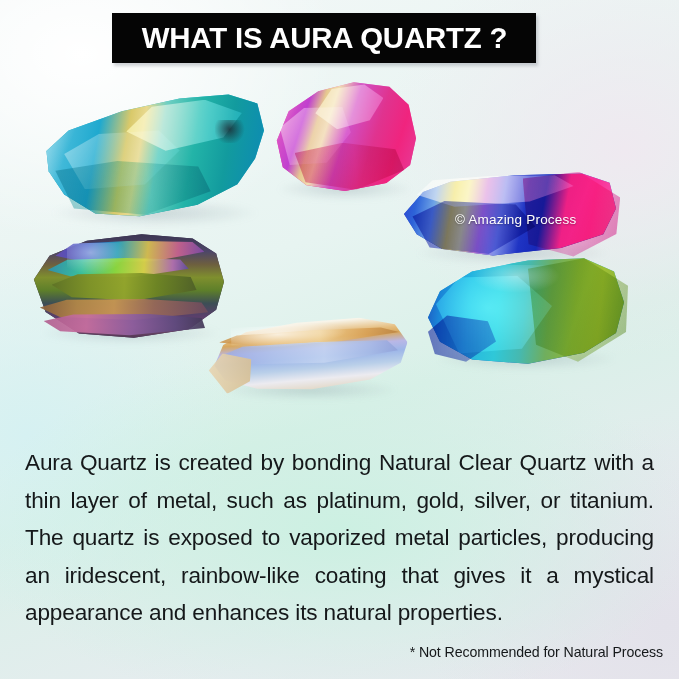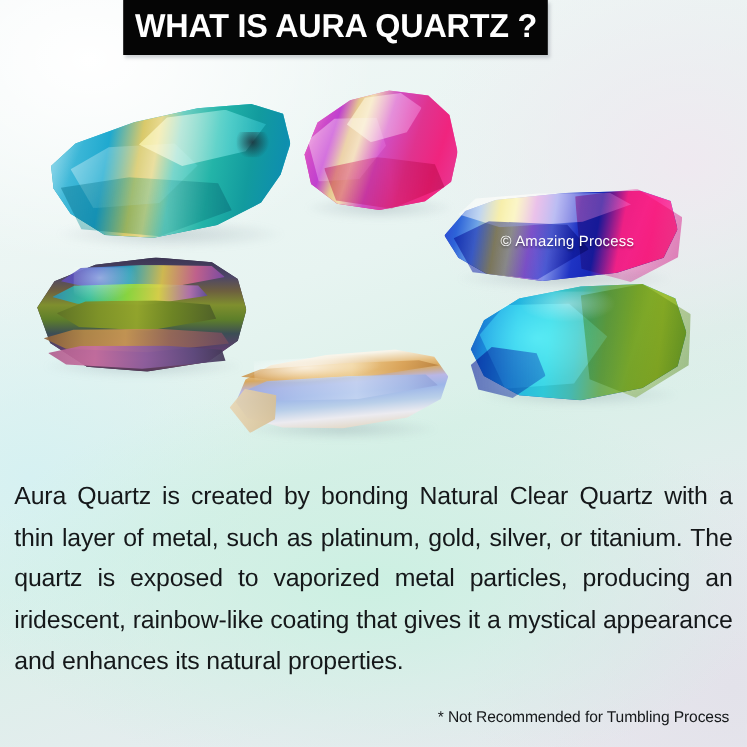--- a/index.html
+++ b/index.html
@@ -14,21 +14,21 @@
       radial-gradient(ellipse 420px 300px at 12% 8%, #ffffff 0%, rgba(255,255,255,0) 62%),
       radial-gradient(ellipse 380px 320px at 92% 22%, #efe9f0 0%, rgba(239,233,240,0) 65%),
       radial-gradient(ellipse 520px 260px at 50% 78%, #ccf0e2 0%, rgba(204,240,226,0) 70%),
       radial-gradient(ellipse 300px 260px at 4% 64%, #d6f1f2 0%, rgba(214,241,242,0) 70%),
       radial-gradient(ellipse 340px 300px at 98% 92%, #e3e2ea 0%, rgba(227,226,234,0) 70%),
       linear-gradient(160deg,#f4f8f8 0%,#e7f4f1 38%,#d9f0e8 58%,#e6ecef 82%,#e9e7ee 100%);
   }
 
   
   #banner{
-    position:absolute;left:112px;top:0px;width:386px;height:50px;
+    position:absolute;left:112px;top:13px;width:424px;height:50px;
     background:#050505;
     box-shadow:2px 3px 3px rgba(120,130,140,.35);
     display:flex;align-items:center;justify-content:center;
   }
   #banner-text{
     color:#ffffff;
     font-size:30px;
     font-weight:bold;
     letter-spacing:-0.2px;
     white-space:nowrap;
@@ -252,21 +252,21 @@
   
   #copy{
     position:absolute;left:9px;top:428px;width:661px;
     text-align:justify;
     color:#15181a;
     font-size:22.6px;
     line-height:37.6px;
     font-family:"Liberation Sans", sans-serif;
     letter-spacing:-0.15px;
   }
-  #copy p{margin:4px;text-align:justify;text-align-last:left;}
+  #copy p{margin:16px;text-align:justify;text-align-last:left;}
 
   #footnote{
     position:absolute;right:16px;top:644px;
     color:#15181a;
     font-size:14.2px;
     letter-spacing:-0.1px;
     white-space:nowrap;
     font-family:"Liberation Sans", sans-serif;
   }
 </style>
@@ -335,15 +335,15 @@
       <div class="gloss"></div>
     </div>
 
     <div id="watermark">© Amazing Process</div>
   </div>
 
   <div id="copy">
     <p>Aura Quartz is created by bonding Natural Clear Quartz with a thin layer of metal, such as platinum, gold, silver, or titanium. The quartz is exposed to vaporized metal particles, producing an iridescent, rainbow-like coating that gives it a mystical appearance and enhances its natural properties.</p>
   </div>
 
-  <div id="footnote">* Not Recommended for Tumbling Process</div>
+  <div id="footnote">* Not Recommended for Natural Process</div>
 
 </div>
 
 </body></html>

